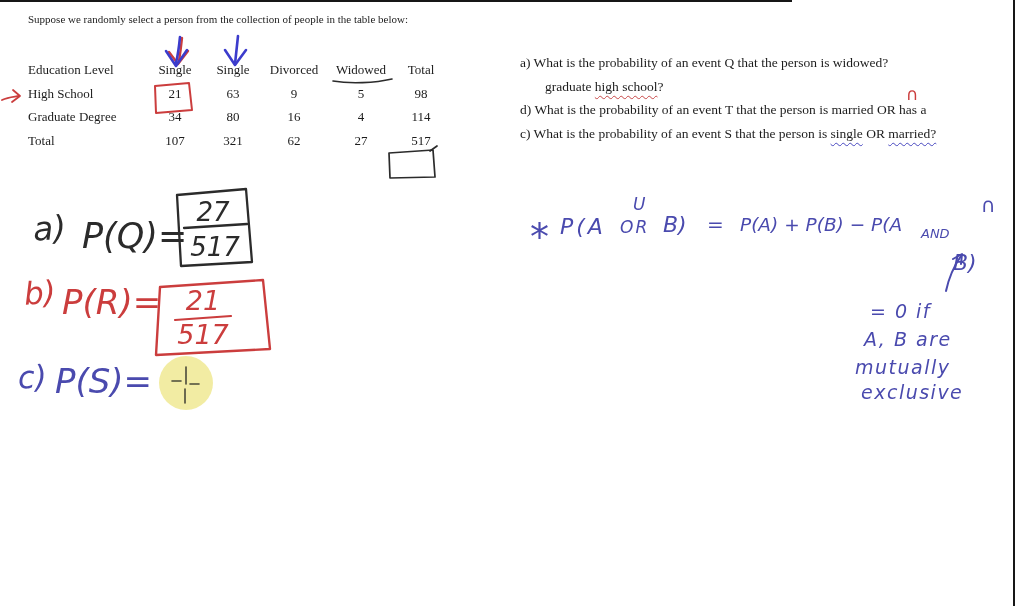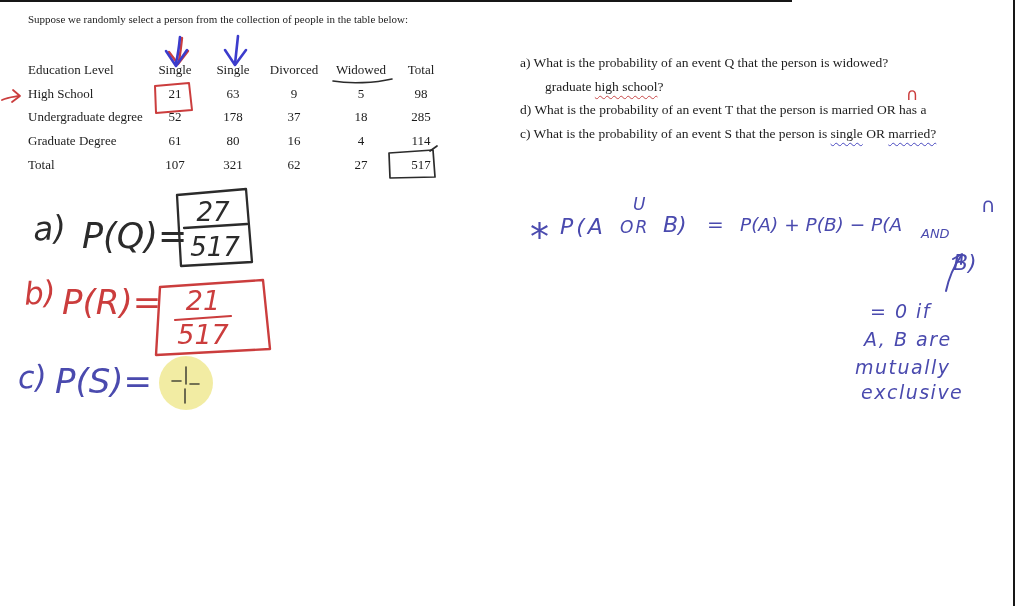--- a/index.html
+++ b/index.html
@@ -62,30 +62,22 @@
     <tbody>
         <tr>
           <td>High School</td>
           <td>21</td>
           <td>63</td>
           <td>9</td>
           <td>5</td>
           <td>98</td>
         </tr>
         <tr>
-          <td>Undergraduate degree</td>
-          <td>52</td>
-          <td>178</td>
-          <td>37</td>
-          <td>18</td>
-          <td>285</td>
-        </tr>
-        <tr>
           <td>Graduate Degree</td>
-          <td>61</td>
+          <td>34</td>
           <td>80</td>
           <td>16</td>
           <td>4</td>
           <td>114</td>
         </tr>
         <tr>
           <td>Total</td>
           <td>107</td>
           <td>321</td>
           <td>62</td>

